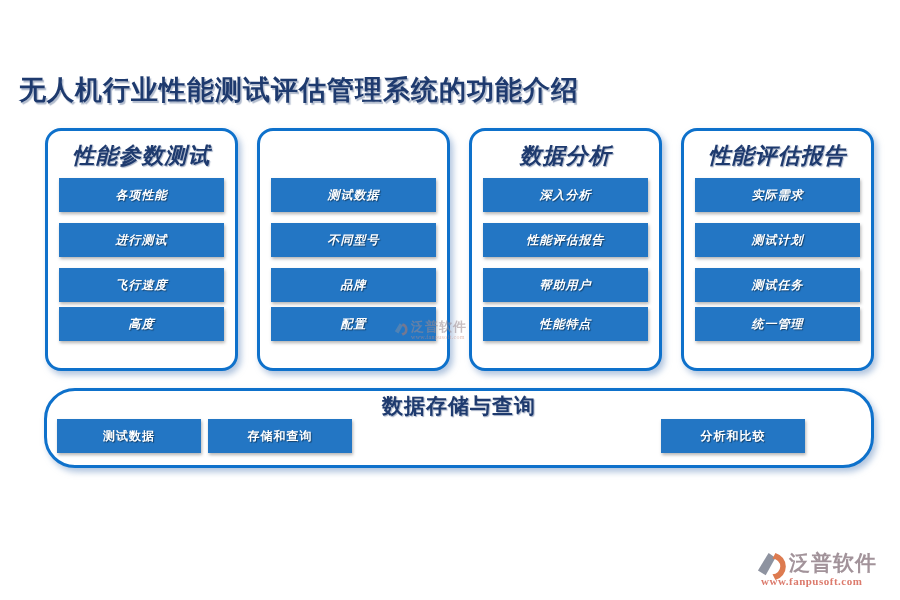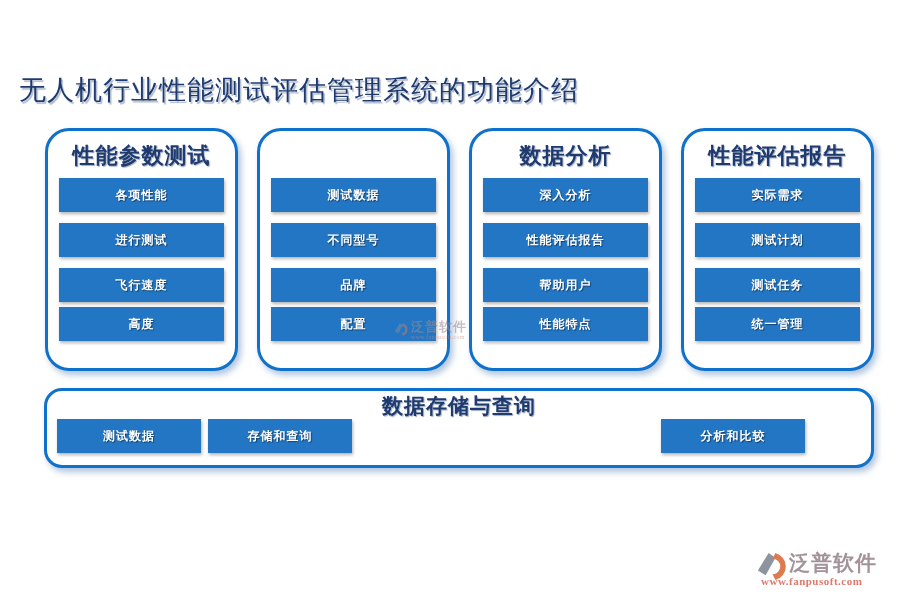--- a/index.html
+++ b/index.html
@@ -3,29 +3,30 @@
 <meta charset="utf-8">
 <style>
   html,body{margin:0;padding:0;background:#fff;}
   .canvas{
     position:relative;width:900px;height:600px;background:#ffffff;
     overflow:hidden;font-family:"Liberation Sans",sans-serif;
   }
   .main-title{
     position:absolute;left:19px;top:72px;margin:0;
     font-family:"DejaVu Serif","Liberation Serif",serif;
-    font-weight:normal;font-size:27px;letter-spacing:1px;
+    font-weight:bold;font-size:27px;letter-spacing:1px;
     color:#1E3A6E;text-shadow:1.5px 1.5px 1px rgba(30,58,110,.35);
     white-space:nowrap;
   }
   .card{
     position:absolute;top:128px;width:193px;height:243px;
-    background:#fff;border:3px solid #0E71CB;border-radius:24px;
+    background:#fff;border:3px solid #0E71CB;border-radius:16px;
     box-shadow:3px 4px 6px rgba(123,156,200,.6);
     box-sizing:border-box;
+    font-style:italic;
   }
   .c0{left:45px}.c1{left:257px}.c2{left:469px}.c3{left:681px}
   .card-title{
     margin-top:10px;text-align:center;
     font-family:"DejaVu Serif","Liberation Serif",serif;
     font-weight:bold;font-size:22px;letter-spacing:1px;
     color:#1E3A6E;text-shadow:1px 1px 1px rgba(30,58,110,.4);
     white-space:nowrap;
   }
   .btn{
@@ -33,21 +34,21 @@
     background:#2376C4;color:#fff;
     display:flex;align-items:center;justify-content:center;
     font-weight:bold;font-size:12px;letter-spacing:1px;
     text-shadow:1px 1px 1px rgba(0,0,0,.45);
     box-shadow:1px 2px 3px rgba(70,70,70,.4);
     cursor:pointer;white-space:nowrap;
   }
   .r0{top:47px}.r1{top:92px}.r2{top:137px}.r3{top:176px}
   .bottom-card{
     position:absolute;left:44px;top:388px;width:830px;height:80px;
-    background:#fff;border:3px solid #0E71CB;border-radius:18px;
+    background:#fff;border:3px solid #0E71CB;border-radius:31px;
     box-shadow:3px 4px 6px rgba(123,156,200,.6);
     box-sizing:border-box;
   }
   .bottom-title{margin-top:1px;font-size:21px}
   .bbtn{
     position:absolute;top:28px;width:144px;height:34px;left:auto;right:auto;
   }
   .b0{left:10px}.b1{left:161px}.b2{left:312px}.b3{left:463px}.b4{left:614px}
   
   .watermark-center{

